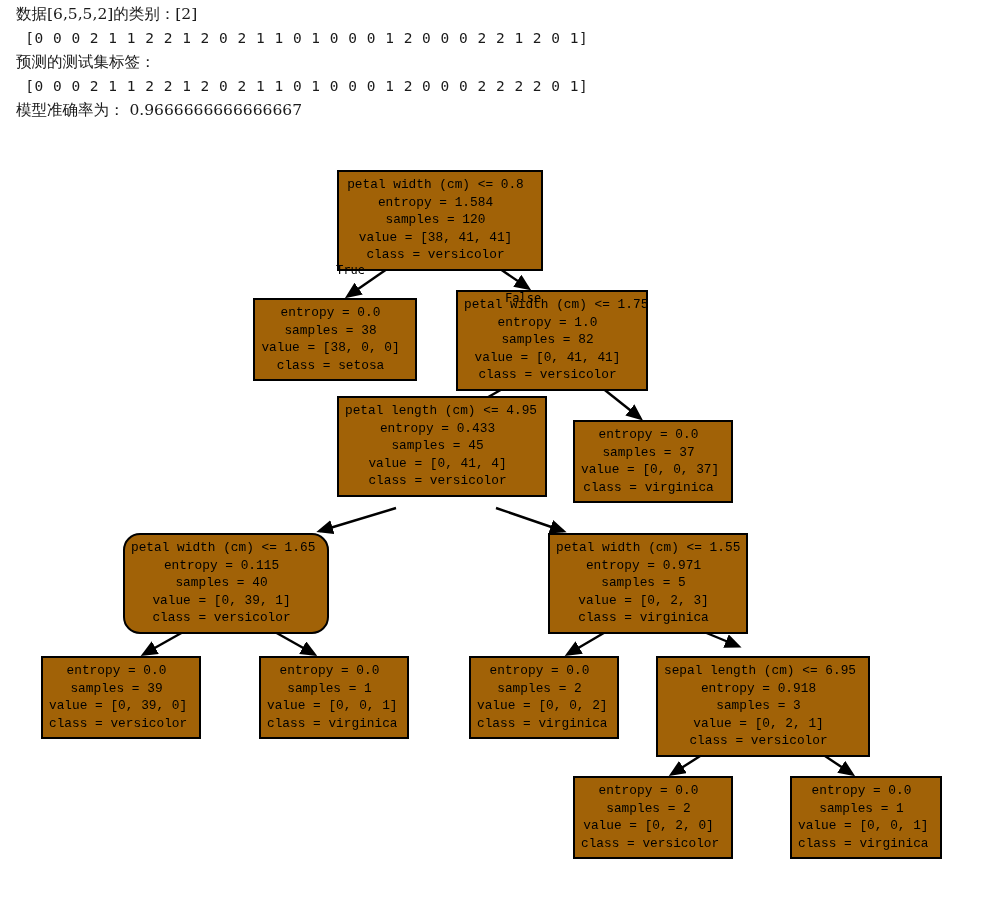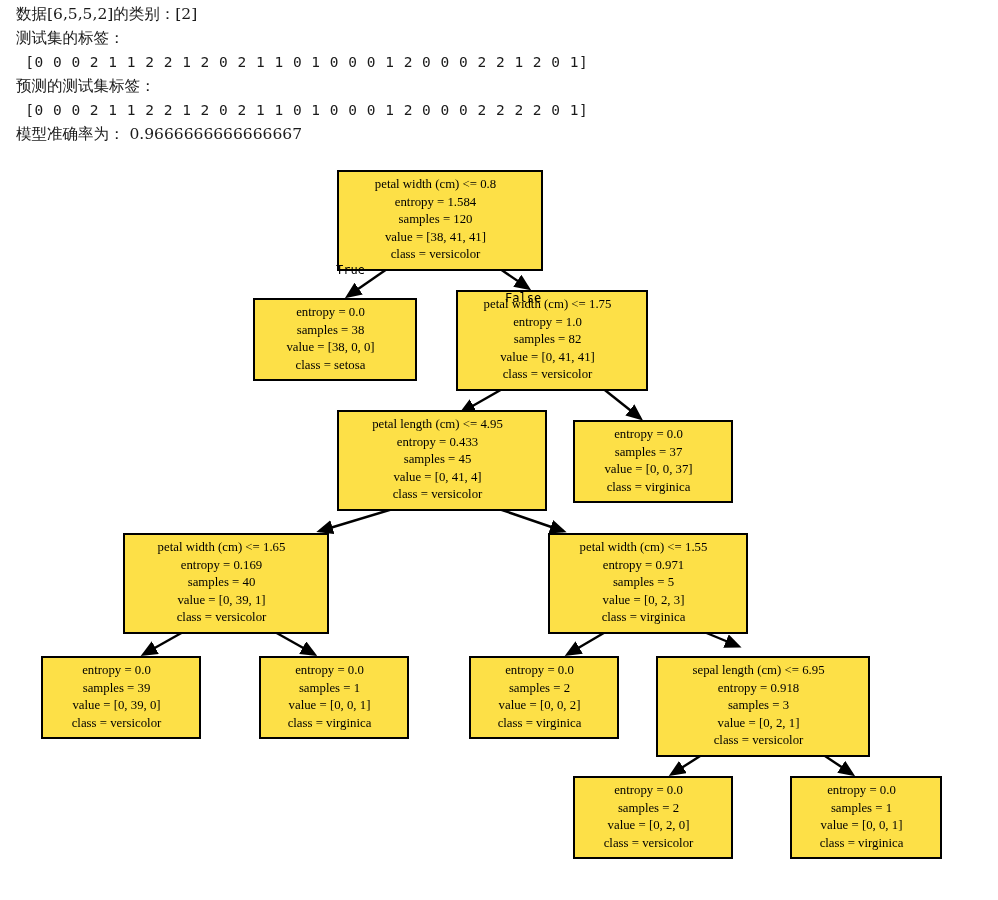--- a/index.html
+++ b/index.html
@@ -49,22 +49,22 @@
     position: absolute;
     left: 0;
     top: 0;
     width: 998px;
     height: 750px;
   }
   .tree-node {
     position: absolute;
     box-sizing: border-box;
     border: 2px solid #000000;
-    background: #fde047;
-    font-family: Liberation Serif, serif;
+    background: #a16207;
+    font-family: Liberation Mono, monospace;
     font-size: 12.8px;
     line-height: 17.6px;
     text-align: center;
     color: #000000;
     padding: 4px 15px 5px 6px;
     white-space: pre;
     z-index: 2;
   }
   .tree-node .nline {
     display: block;
@@ -76,21 +76,20 @@
     color: #000000;
     z-index: 3;
     white-space: pre;
   }
 </style>
 </head>
 <body>
 
 <div id="console-output">
   <div class="console-line">数据[6,5,5,2]的类别：[2]</div>
-  <div class="console-line">测试集的标签：</div>
   <div class="console-line mono"> [0 0 0 2 1 1 2 2 1 2 0 2 1 1 0 1 0 0 0 1 2 0 0 0 2 2 1 2 0 1]</div>
   <div class="console-line">预测的测试集标签：</div>
   <div class="console-line mono"> [0 0 0 2 1 1 2 2 1 2 0 2 1 1 0 1 0 0 0 1 2 0 0 0 2 2 2 2 0 1]</div>
   <div class="console-line">模型准确率为： 0.9666666666666667</div>
 </div>
 
 <div id="tree-figure">
   <svg id="tree-edges" viewBox="0 0 998 750" xmlns="http://www.w3.org/2000/svg">
     <defs>
       <marker id="arrowhead" markerWidth="7" markerHeight="7" refX="5.4" refY="3" orient="auto">
@@ -113,23 +112,23 @@
       </g>
   </svg>
 
   <div class="edge-label" style="left:336px; top:113px;">True</div>
   <div class="edge-label" style="left:505px; top:113px;margin-top:28px;">False</div>
 
   <div id="tree-nodes">
       <div class="tree-node" style="left: 337px; top: 20px; width: 206px;"><span class="nline">petal width (cm) &lt;= 0.8</span><span class="nline">entropy = 1.584</span><span class="nline">samples = 120</span><span class="nline">value = [38, 41, 41]</span><span class="nline">class = versicolor</span></div>
       <div class="tree-node" style="left: 253px; top: 148px; width: 164px;"><span class="nline">entropy = 0.0</span><span class="nline">samples = 38</span><span class="nline">value = [38, 0, 0]</span><span class="nline">class = setosa</span></div>
       <div class="tree-node" style="left: 456px; top: 140px; width: 192px;"><span class="nline">petal width (cm) &lt;= 1.75</span><span class="nline">entropy = 1.0</span><span class="nline">samples = 82</span><span class="nline">value = [0, 41, 41]</span><span class="nline">class = versicolor</span></div>
-      <div class="tree-node" style="left: 337px; top: 260px; width: 210px;"><span class="nline">petal length (cm) &lt;= 4.95</span><span class="nline">entropy = 0.433</span><span class="nline">samples = 45</span><span class="nline">value = [0, 41, 4]</span><span class="nline">class = versicolor</span></div>
+      <div class="tree-node" style="left: 337px; top: 246px; width: 210px;"><span class="nline">petal length (cm) &lt;= 4.95</span><span class="nline">entropy = 0.433</span><span class="nline">samples = 45</span><span class="nline">value = [0, 41, 4]</span><span class="nline">class = versicolor</span></div>
       <div class="tree-node" style="left: 573px; top: 270px; width: 160px;"><span class="nline">entropy = 0.0</span><span class="nline">samples = 37</span><span class="nline">value = [0, 0, 37]</span><span class="nline">class = virginica</span></div>
-      <div class="tree-node" style="left: 123px; top: 383px; width: 206px;"><span class="nline">petal width (cm) &lt;= 1.65</span><span class="nline">entropy = 0.169</span><span class="nline">samples = 40</span><span class="nline">value = [0, 39, 1]</span><span class="nline">class = versicolor</span></div>
+      <div class="tree-node" style="left: 123px; top: 383px; width: 206px; border-radius: 17px;"><span class="nline">petal width (cm) &lt;= 1.65</span><span class="nline">entropy = 0.115</span><span class="nline">samples = 40</span><span class="nline">value = [0, 39, 1]</span><span class="nline">class = versicolor</span></div>
       <div class="tree-node" style="left: 548px; top: 383px; width: 200px;"><span class="nline">petal width (cm) &lt;= 1.55</span><span class="nline">entropy = 0.971</span><span class="nline">samples = 5</span><span class="nline">value = [0, 2, 3]</span><span class="nline">class = virginica</span></div>
       <div class="tree-node" style="left: 41px; top: 506px; width: 160px;"><span class="nline">entropy = 0.0</span><span class="nline">samples = 39</span><span class="nline">value = [0, 39, 0]</span><span class="nline">class = versicolor</span></div>
       <div class="tree-node" style="left: 259px; top: 506px; width: 150px;"><span class="nline">entropy = 0.0</span><span class="nline">samples = 1</span><span class="nline">value = [0, 0, 1]</span><span class="nline">class = virginica</span></div>
       <div class="tree-node" style="left: 469px; top: 506px; width: 150px;"><span class="nline">entropy = 0.0</span><span class="nline">samples = 2</span><span class="nline">value = [0, 0, 2]</span><span class="nline">class = virginica</span></div>
       <div class="tree-node" style="left: 656px; top: 498px; width: 214px; margin-top: 8px;"><span class="nline">sepal length (cm) &lt;= 6.95</span><span class="nline">entropy = 0.918</span><span class="nline">samples = 3</span><span class="nline">value = [0, 2, 1]</span><span class="nline">class = versicolor</span></div>
       <div class="tree-node" style="left: 573px; top: 626px; width: 160px;"><span class="nline">entropy = 0.0</span><span class="nline">samples = 2</span><span class="nline">value = [0, 2, 0]</span><span class="nline">class = versicolor</span></div>
       <div class="tree-node" style="left: 790px; top: 626px; width: 152px;"><span class="nline">entropy = 0.0</span><span class="nline">samples = 1</span><span class="nline">value = [0, 0, 1]</span><span class="nline">class = virginica</span></div>
     </div>
 </div>
 

